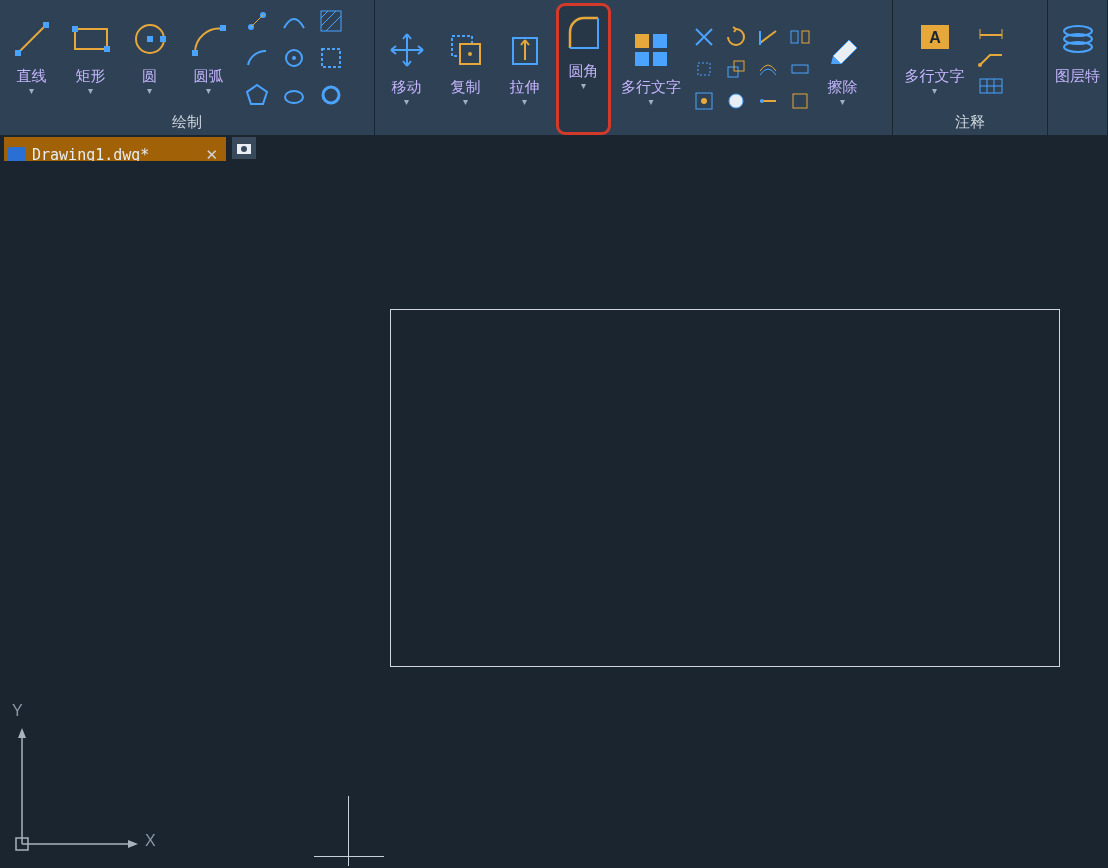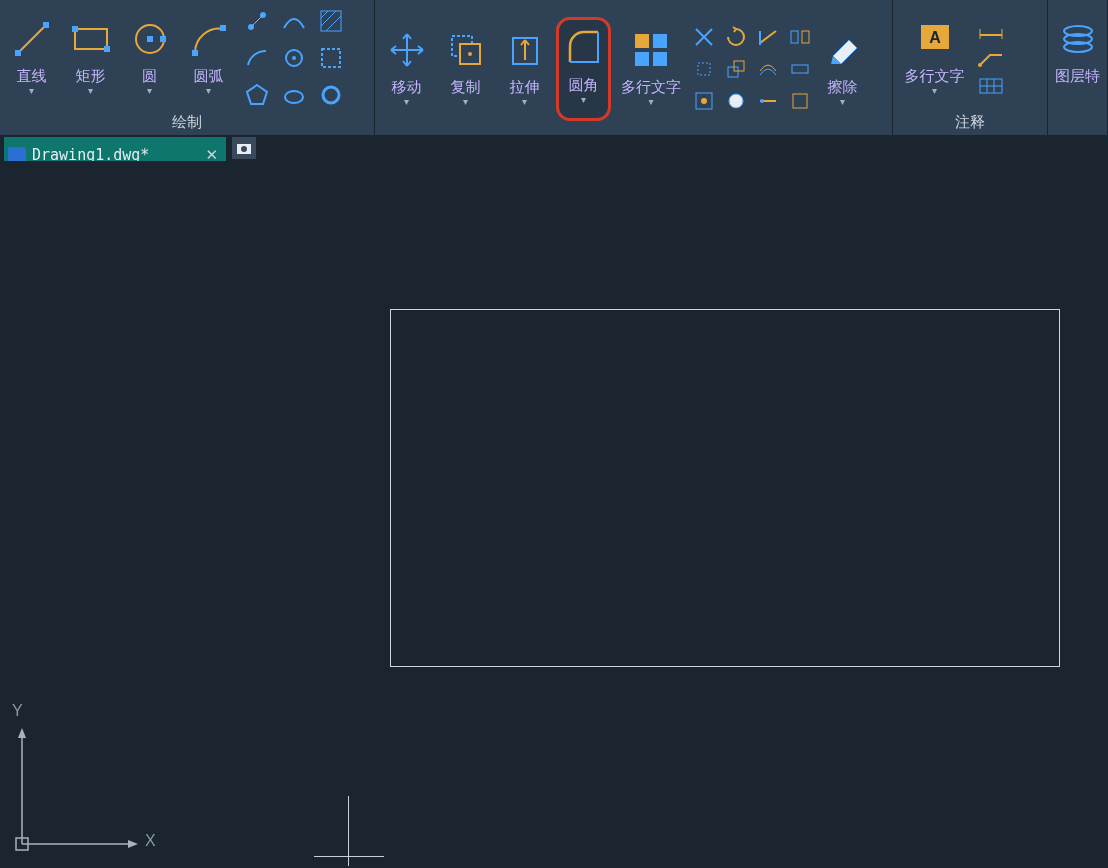--- a/index.html
+++ b/index.html
@@ -72,22 +72,22 @@
   }
   .big-btn .dropdown-dot {
     font-size: 10px;
     color: #9fb0c0;
     line-height: 4px;
     margin-top: -3px;
   }
   .big-btn.highlighted {
     border: 3px solid #d43a2a;
     background: rgba(0,0,0,0.15);
-    height: 104px;
-    border-radius: 14px;
+    height: 132px;
+    border-radius: 9px;
   }
   .small-grid {
     display: grid;
     grid-template-columns: repeat(3, 34px);
     grid-template-rows: repeat(3, 34px);
     gap: 3px 3px;
     margin-left: 4px;
   }
   .small-grid2 {
     display: grid;
@@ -103,21 +103,21 @@
     cursor: pointer;
   }
   .tab-bar {
     height: 26px;
     display: flex;
     align-items: center;
     padding-left: 4px;
     background: #1a2530;
   }
   .file-tab {
-    background: #0f766e;
+    background: #a16207;
     height: 24px;
     display: flex;
     align-items: center;
     padding: 12px 8px 0 4px;
     gap: 6px;
     margin-top: 2px;
   }
   .file-tab .doc-icon {
     width: 18px; height: 16px; background:#2a6fd4; border-radius:2px;
   }

